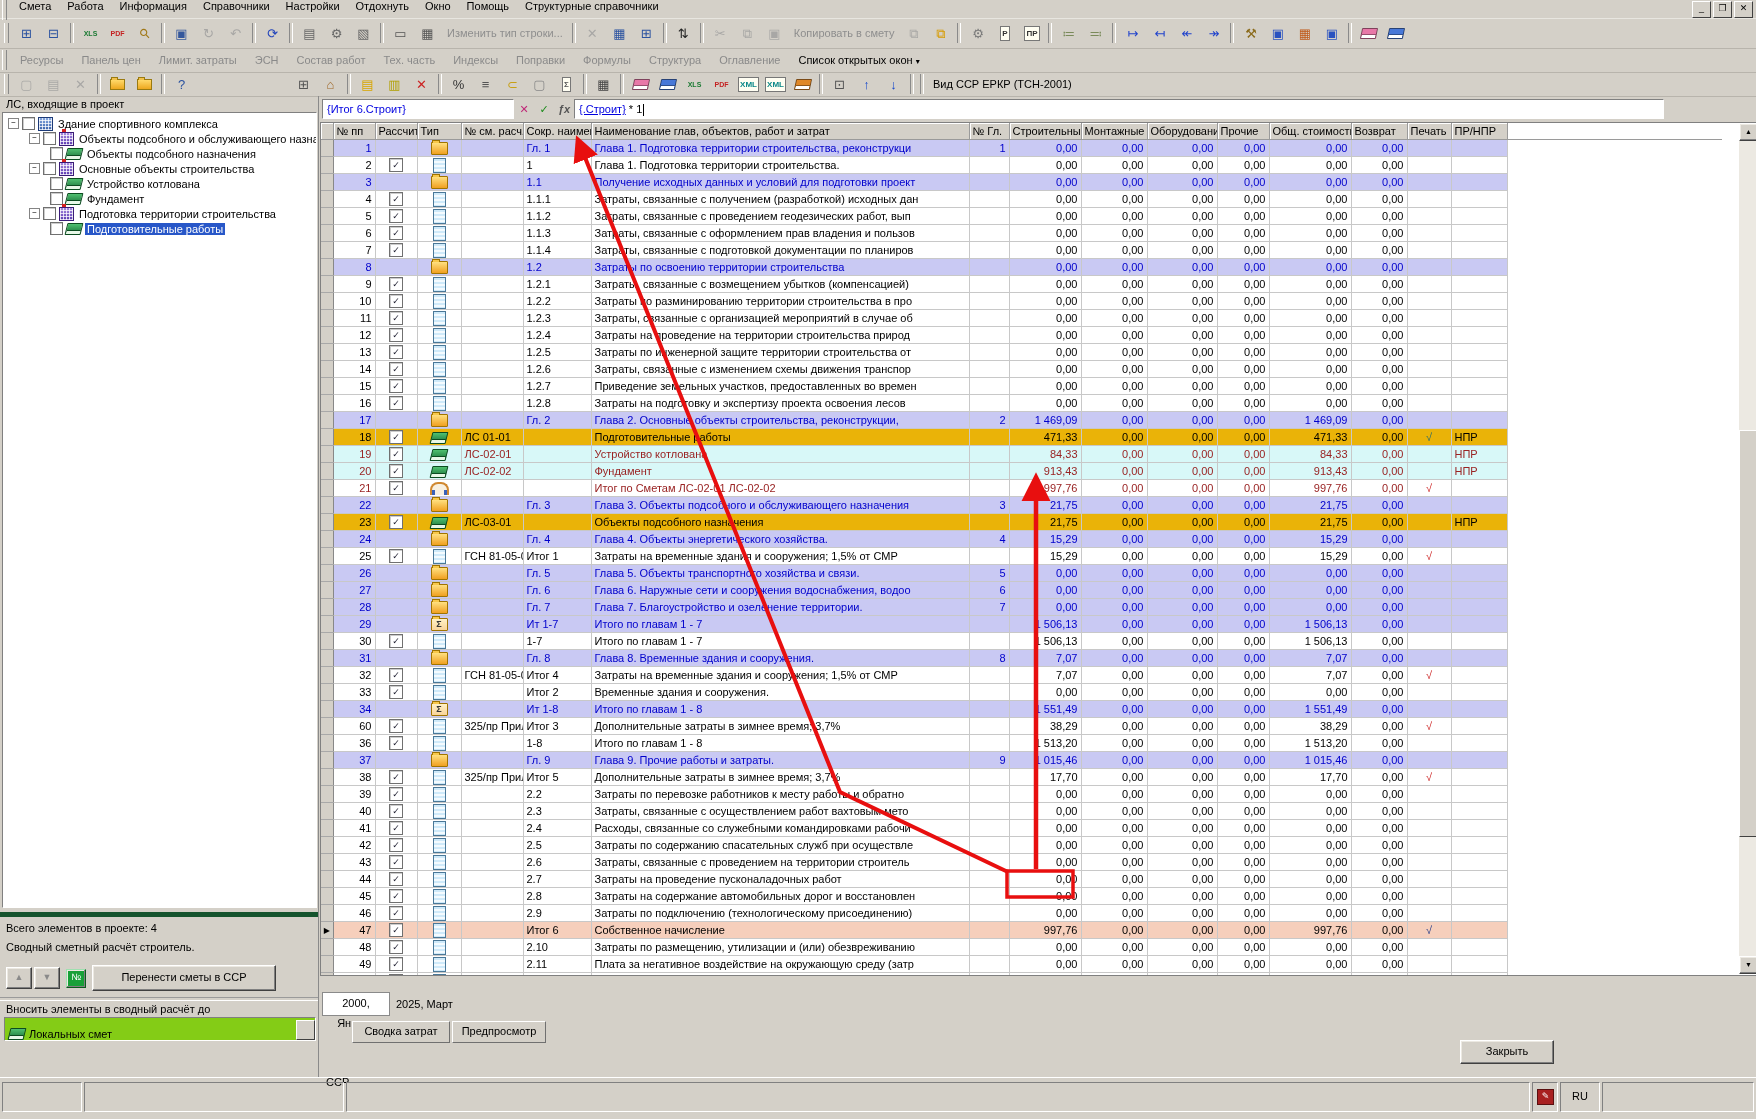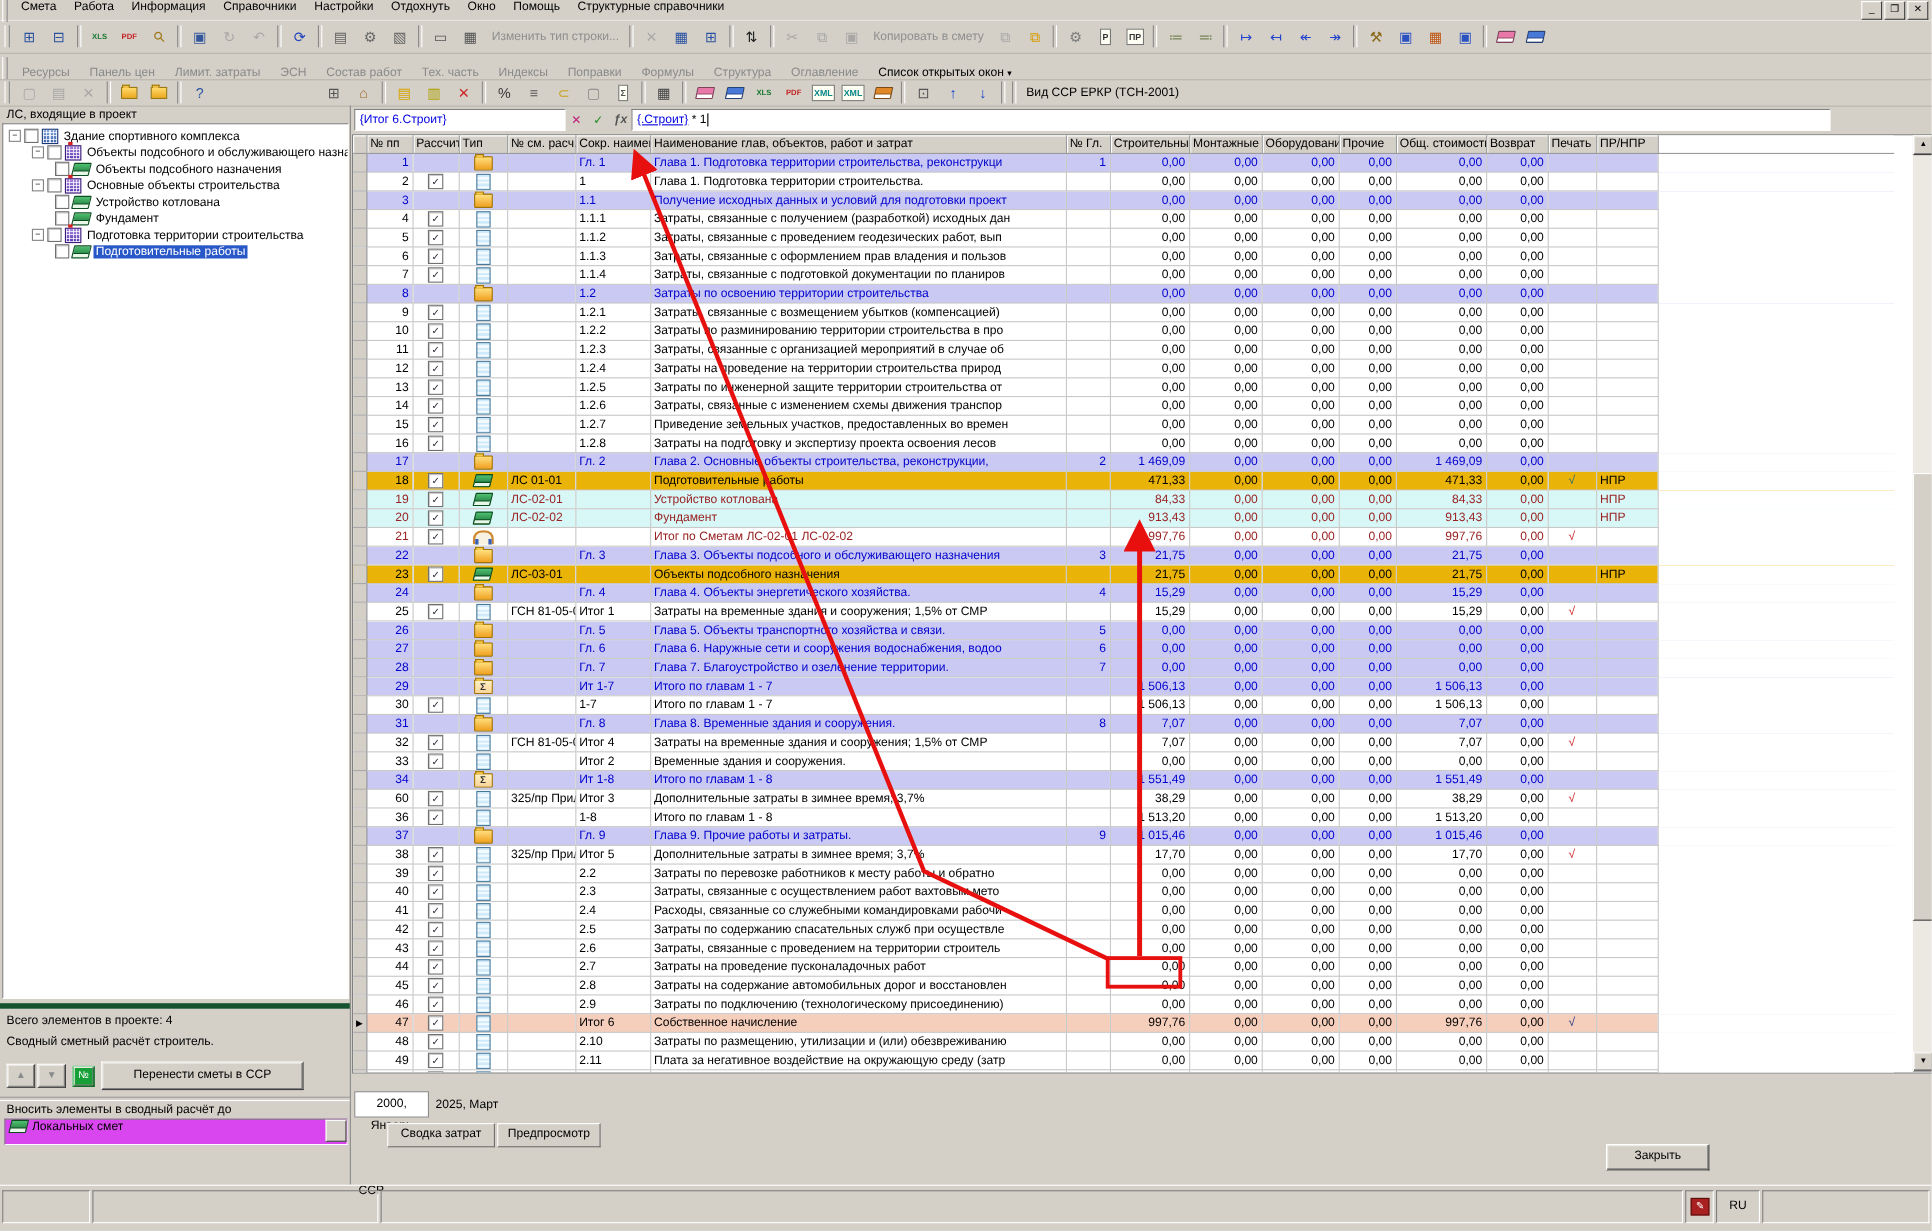--- a/index.html
+++ b/index.html
@@ -26,21 +26,21 @@
   .tbbtn.dis i{color:#9a9a9a !important;opacity:.75}
   .tblab{color:#222;padding:0 6px;white-space:nowrap}
   .tblab.dis{color:#8e8e8e}
   .tblab.dark{color:#000}
   .mini-book{display:inline-block;width:14px;height:9px;border:1px solid rgba(0,0,0,.45);border-radius:1px;
       transform:skewX(-12deg);box-shadow:inset 0 -3px 0 #fff,inset 0 -4px 0 rgba(0,0,0,.35)}
   .mini-fold{display:inline-block;width:13px;height:9px;background:linear-gradient(180deg,#ffd96a,#eda81e);
       border:1px solid #9a7a10;position:relative}
   .mini-fold::before{content:"";position:absolute;top:-3px;left:0;width:5px;height:2px;background:#f2c04a;border:1px solid #9a7a10;border-bottom:none}
   
-  #tabstrip{left:0;top:48px;width:1756px;height:24px;display:flex;align-items:flex-end;border-bottom:1px solid #b8b4ac}
+  #tabstrip{left:0;top:48px;width:1756px;height:24px;display:flex;align-items:center;border-bottom:1px solid #b8b4ac}
   .tsi{color:#8a8a8a;padding:2px 9px;white-space:nowrap}
   .tsi.act{color:#000}
   .tsarrow{font-size:8px;color:#000;margin-left:3px}
   
   #formulabar{left:318px;top:96px;width:1438px;height:26px;display:flex;align-items:center}
   #fresult{width:182px;height:18px;background:#fff;border:1px solid;border-color:#808080 #fff #fff #808080;
       color:#0000e0;padding:0 4px;line-height:18px;margin-left:4px;overflow:hidden;white-space:nowrap}
   .fbtn{width:20px;height:18px;display:inline-flex;align-items:center;justify-content:center;font-weight:bold}
   #fexpr{flex:0 0 auto;width:1080px;height:18px;background:#fff;border:1px solid;border-color:#808080 #fff #fff #808080;
       padding:0 4px;line-height:18px;white-space:nowrap;overflow:hidden}
@@ -67,22 +67,22 @@
   .tlabel.sel{background:#2857c8;color:#fff}
   #lpinfo{position:absolute;left:0;top:816px;width:318px;height:165px;border-top:5px solid #14532d}
   .lptext{position:absolute;left:6px;white-space:nowrap}
   .btn{background:#d4d0c8;border:1px solid;border-color:#fff #404040 #404040 #fff;
        box-shadow:inset -1px -1px 0 #808080,inset 1px 1px 0 #ece9e2;text-align:center}
   #btnUp{left:6px;top:50px;width:24px;height:20px;color:#8a8a8a;font-size:9px;line-height:18px}
   #btnDn{left:34px;top:50px;width:24px;height:20px;color:#8a8a8a;font-size:9px;line-height:18px}
   #btnNum{left:66px;top:52px;width:18px;height:17px;background:#18a038;color:#fff;font-size:9px;line-height:15px;border-color:#9fe0b0 #0a5a1c #0a5a1c #9fe0b0}
   #btnTransfer{left:92px;top:48px;width:182px;height:24px;line-height:22px}
   #lpdivider{position:absolute;left:0;top:80px;width:318px;height:2px;border-top:1px solid #9a9a9a;border-bottom:1px solid #fff}
-  #combo{position:absolute;left:4px;top:100px;width:306px;height:22px;background:#d946ef;border:1px solid;border-color:#808080 #fff #fff #808080;
-      display:flex;align-items:flex-start;gap:4px;padding-left:4px}
+  #combo{position:absolute;left:4px;top:100px;width:306px;height:22px;background:#84cc16;border:1px solid;border-color:#808080 #fff #fff #808080;
+      display:flex;align-items:flex-end;gap:4px;padding-left:4px}
   #combo .dd{margin-left:auto;width:17px;height:18px;background:#d4d0c8;border:1px solid;border-color:#fff #404040 #404040 #fff;
       font-size:7px;line-height:17px;text-align:center}
   
   #tablewrap{left:320px;top:122px;width:1437px;height:852px;background:#fff;border:1px solid #808080;overflow:hidden}
   #grid{table-layout:fixed;border-collapse:collapse;width:1401px}
   #grid th{height:16px;background:#d4d0c8;border-right:1px solid #9a9a9a;border-bottom:1px solid #9a9a9a;
       box-shadow:inset 1px 1px 0 #fff;font-weight:normal;text-align:left;padding:0 3px;overflow:hidden;white-space:nowrap}
   #grid th.hf{background:#fff;box-shadow:none;border-right:none;border-bottom:1px solid #9a9a9a}
   #grid td{height:16px;border-right:1px solid #c8c8c8;border-bottom:1px solid #c8c8c8;padding:0 3px;
       overflow:hidden;white-space:nowrap}

